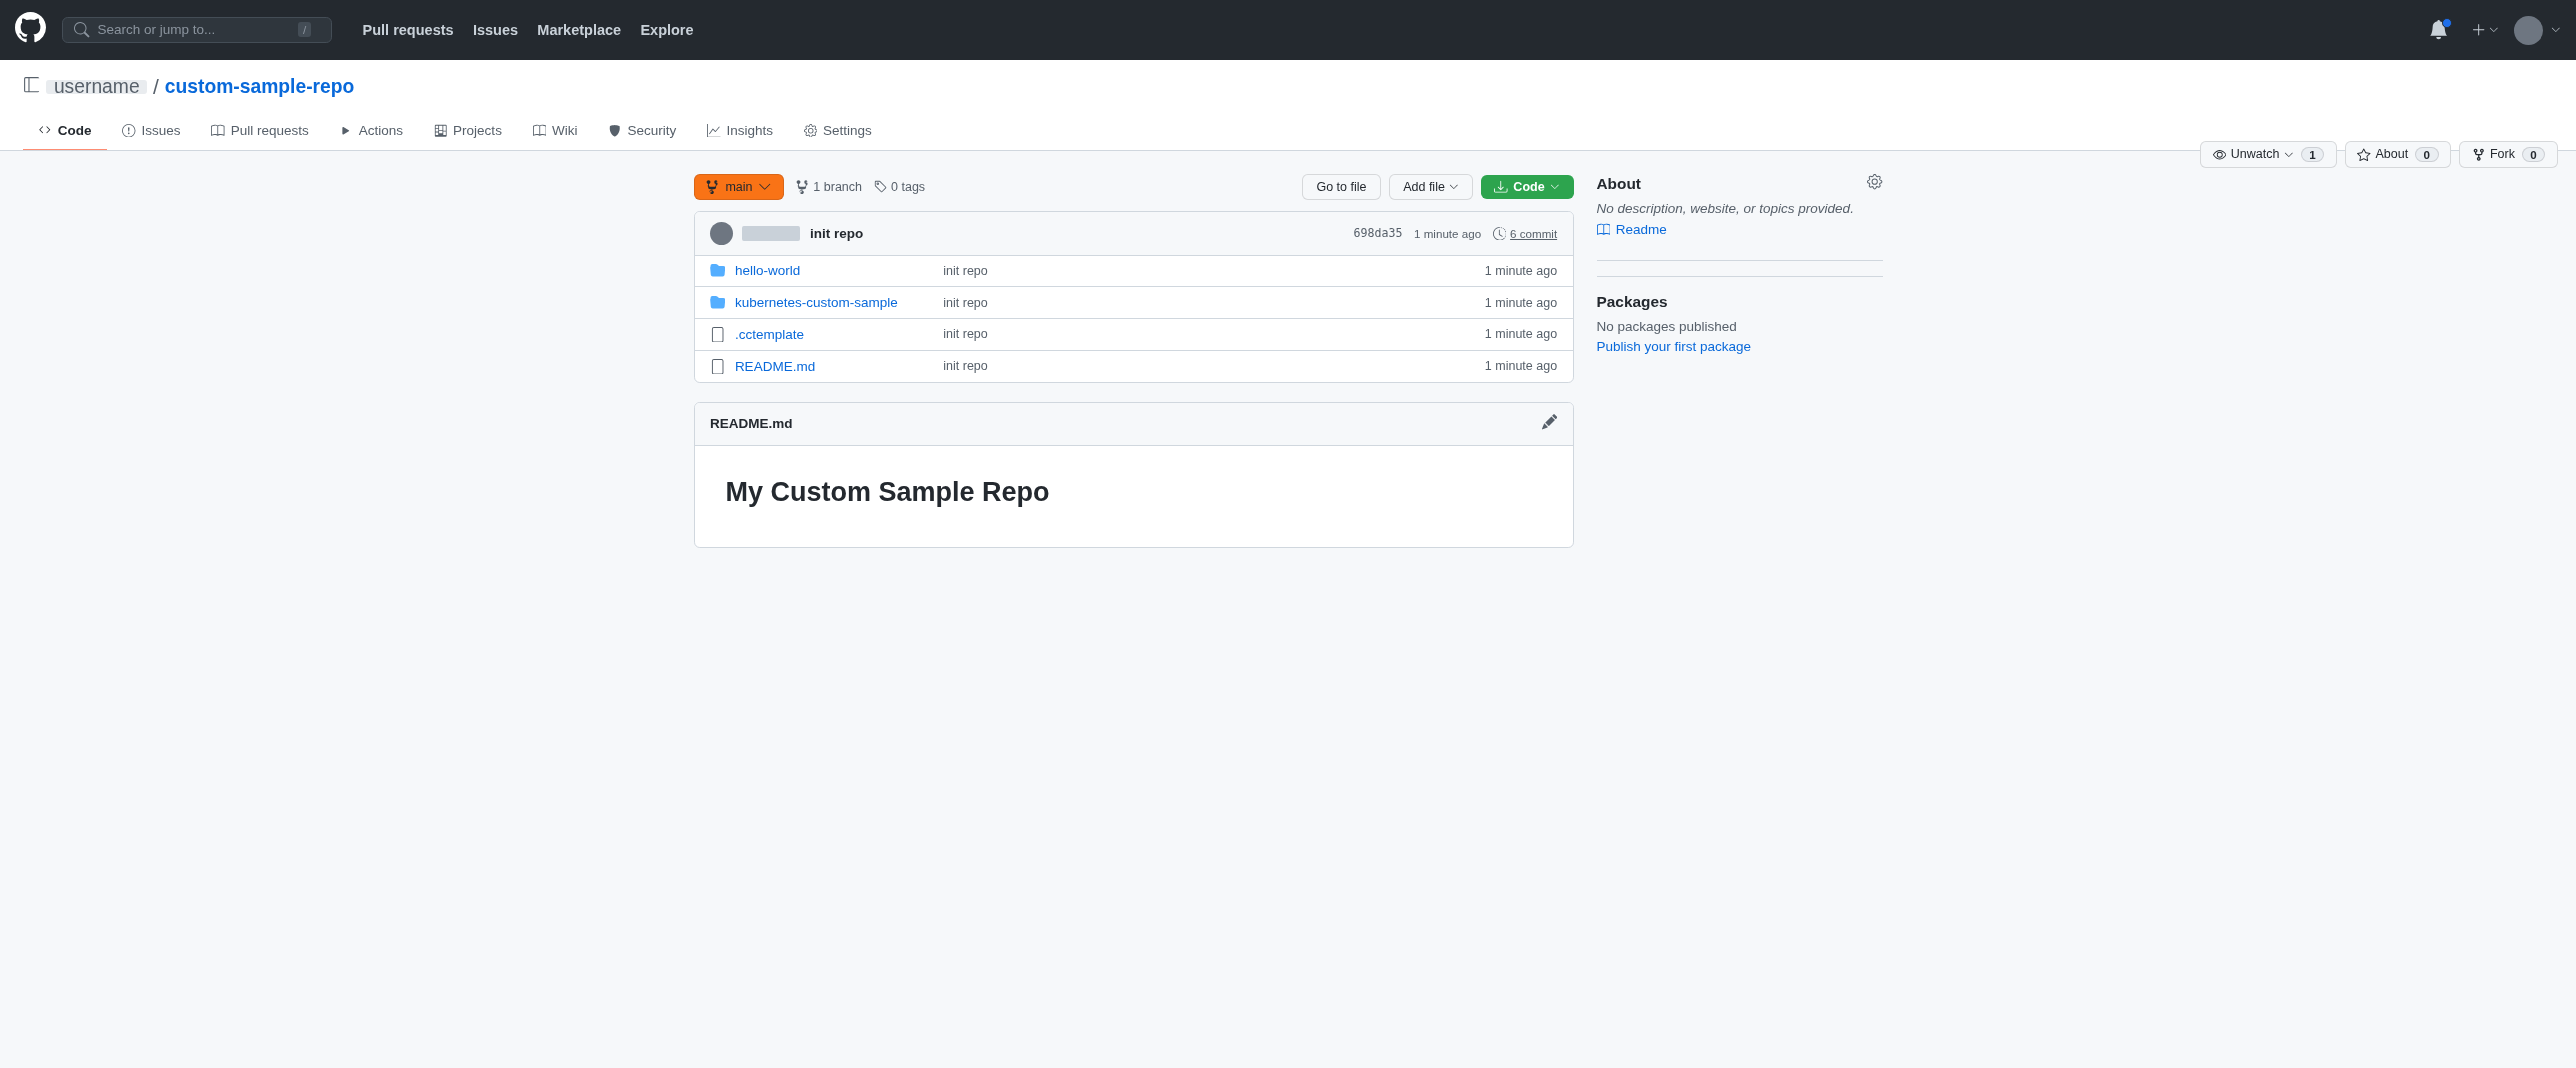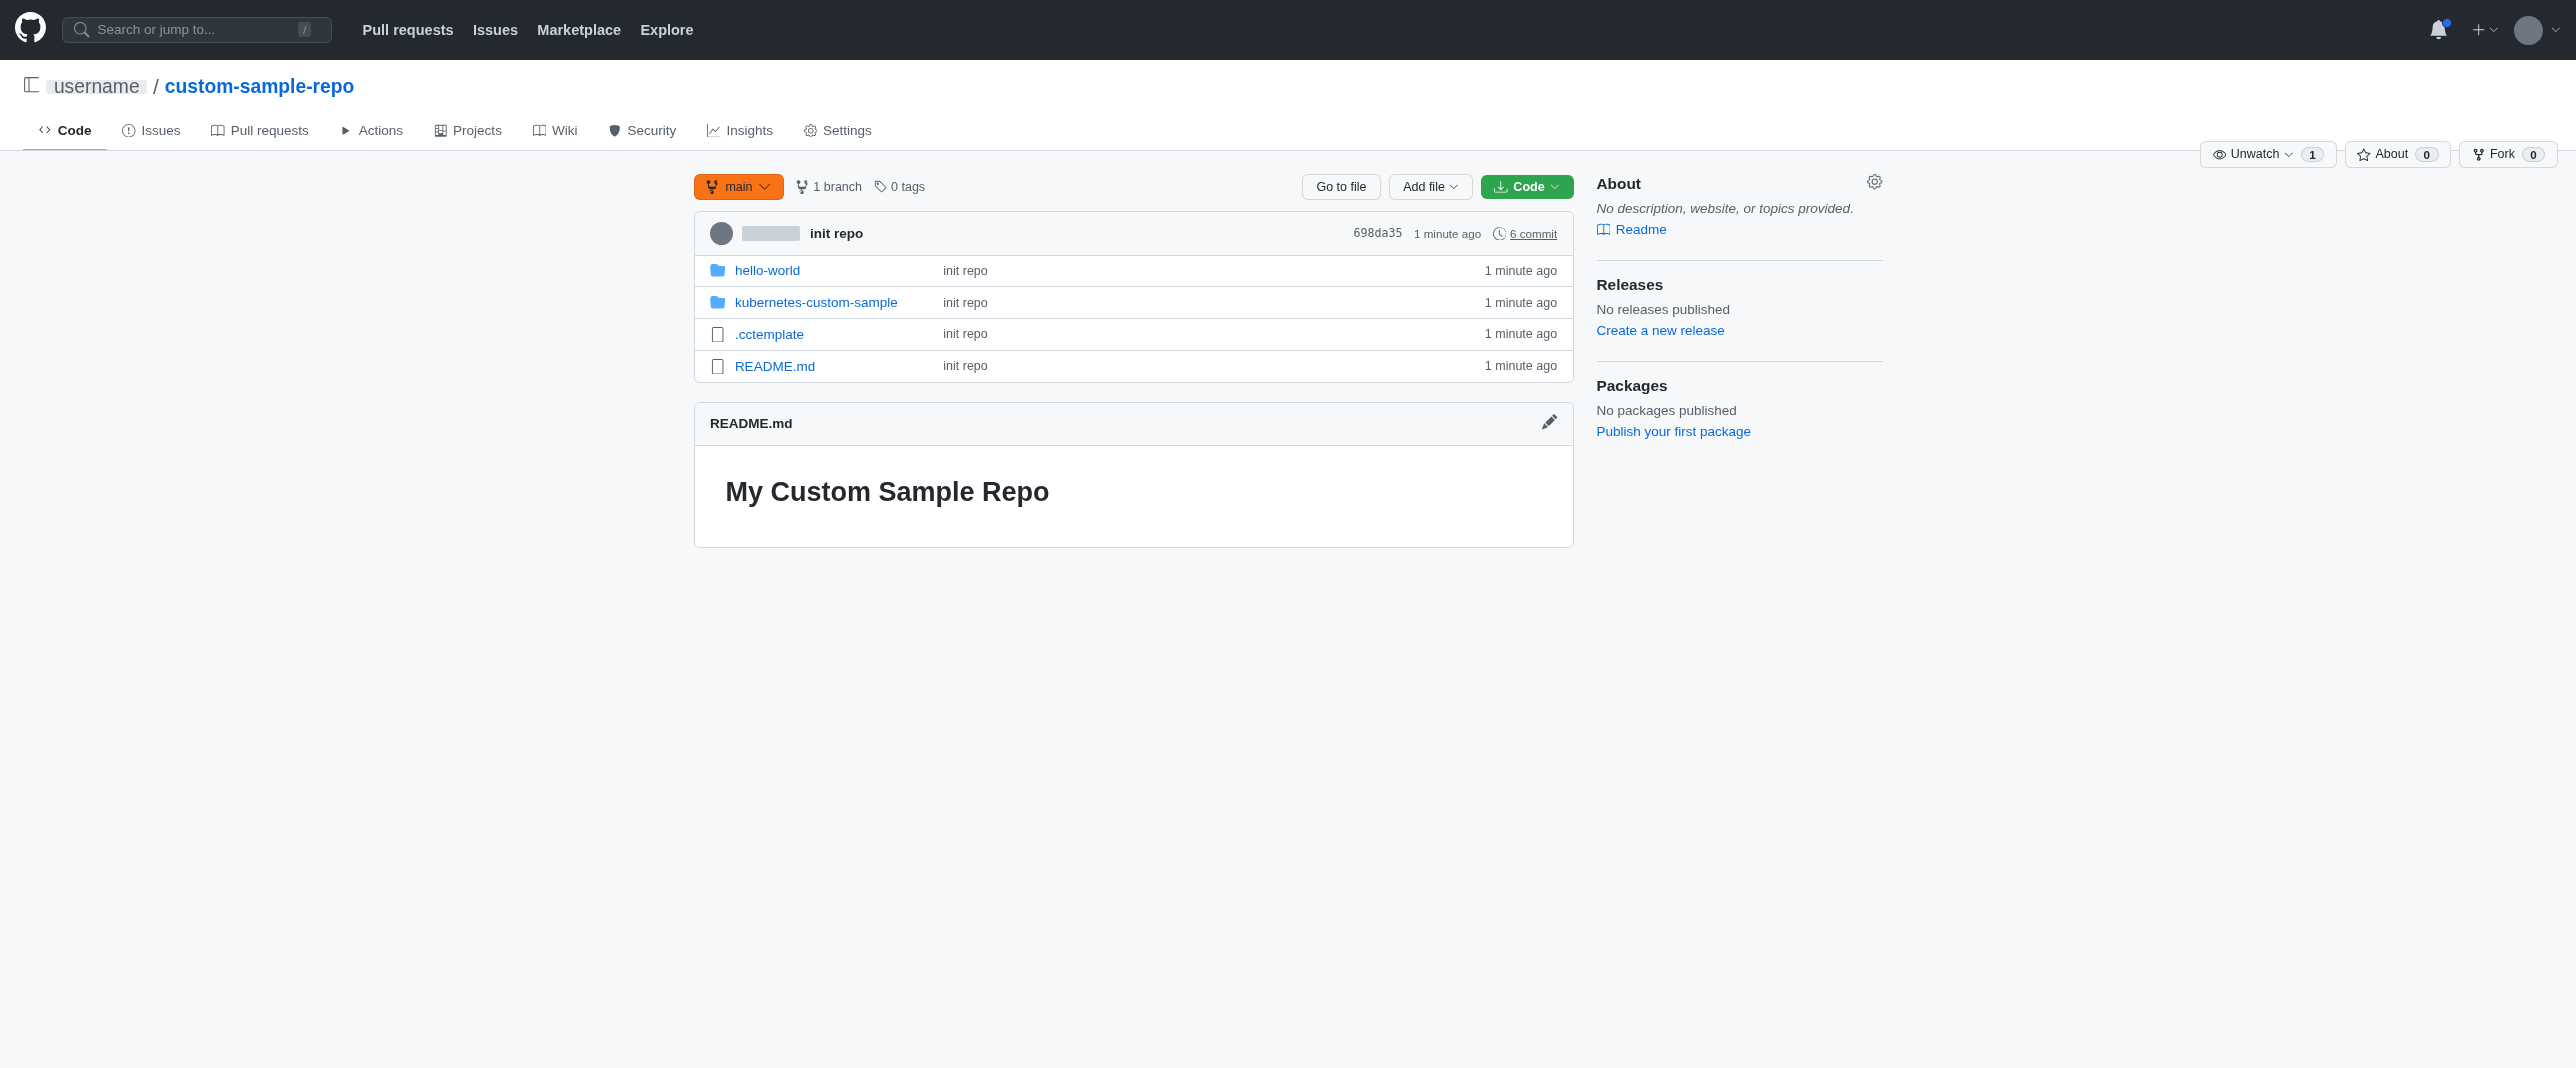--- a/index.html
+++ b/index.html
@@ -364,25 +364,20 @@
       <a href="#" class="sidebar-link">
         <svg width="13.5" height="13.5" fill="currentColor" viewBox="0 0 16 16">
           <path d="M1 2.828c.885-.37 2.154-.769 3.388-.893 1.33-.134 2.458.063 3.112.752v9.746c-.935-.53-2.12-.603-3.213-.493-1.18.12-2.37.461-3.287.811V2.828zm7.5-.141c.654-.689 1.782-.886 3.112-.752 1.234.124 2.503.523 3.388.893v9.746c-.917-.35-2.107-.692-3.287-.81-1.094-.111-2.278-.039-3.213.492V2.687zM8 1.783C7.015.936 5.587.81 4.287.94c-1.514.153-3.042.672-3.994 1.105A.5.5 0 0 0 0 2.5v11a.5.5 0 0 0 .707.455c.882-.4 2.303-.881 3.68-1.02 1.409-.142 2.59.087 3.223.877a.5.5 0 0 0 .78 0c.633-.79 1.814-1.019 3.222-.877 1.378.139 2.8.62 3.681 1.02A.5.5 0 0 0 16 13.5v-11a.5.5 0 0 0-.293-.455c-.952-.433-2.48-.952-3.994-1.105C10.413.809 8.985.936 8 1.783z"></path>
         </svg>
         <span>Readme</span>
       </a>
     </div>
 
     <hr class="sidebar-divider">
 
-    <div class="releases-section">
-      <h2>Releases</h2>
-      <p style="color:#57606a; font-size:13.5px;">No releases published</p>
-      <a href="#" class="sidebar-link">Create a new release</a>
-    </div>
 
     <hr class="sidebar-divider">
 
     <div class="packages-section">
       <h2>Packages</h2>
       <p style="color:#57606a; font-size:13.5px;">No packages published</p>
       <a href="#" class="sidebar-link">Publish your first package</a>
     </div>
   </div>
 </div>

